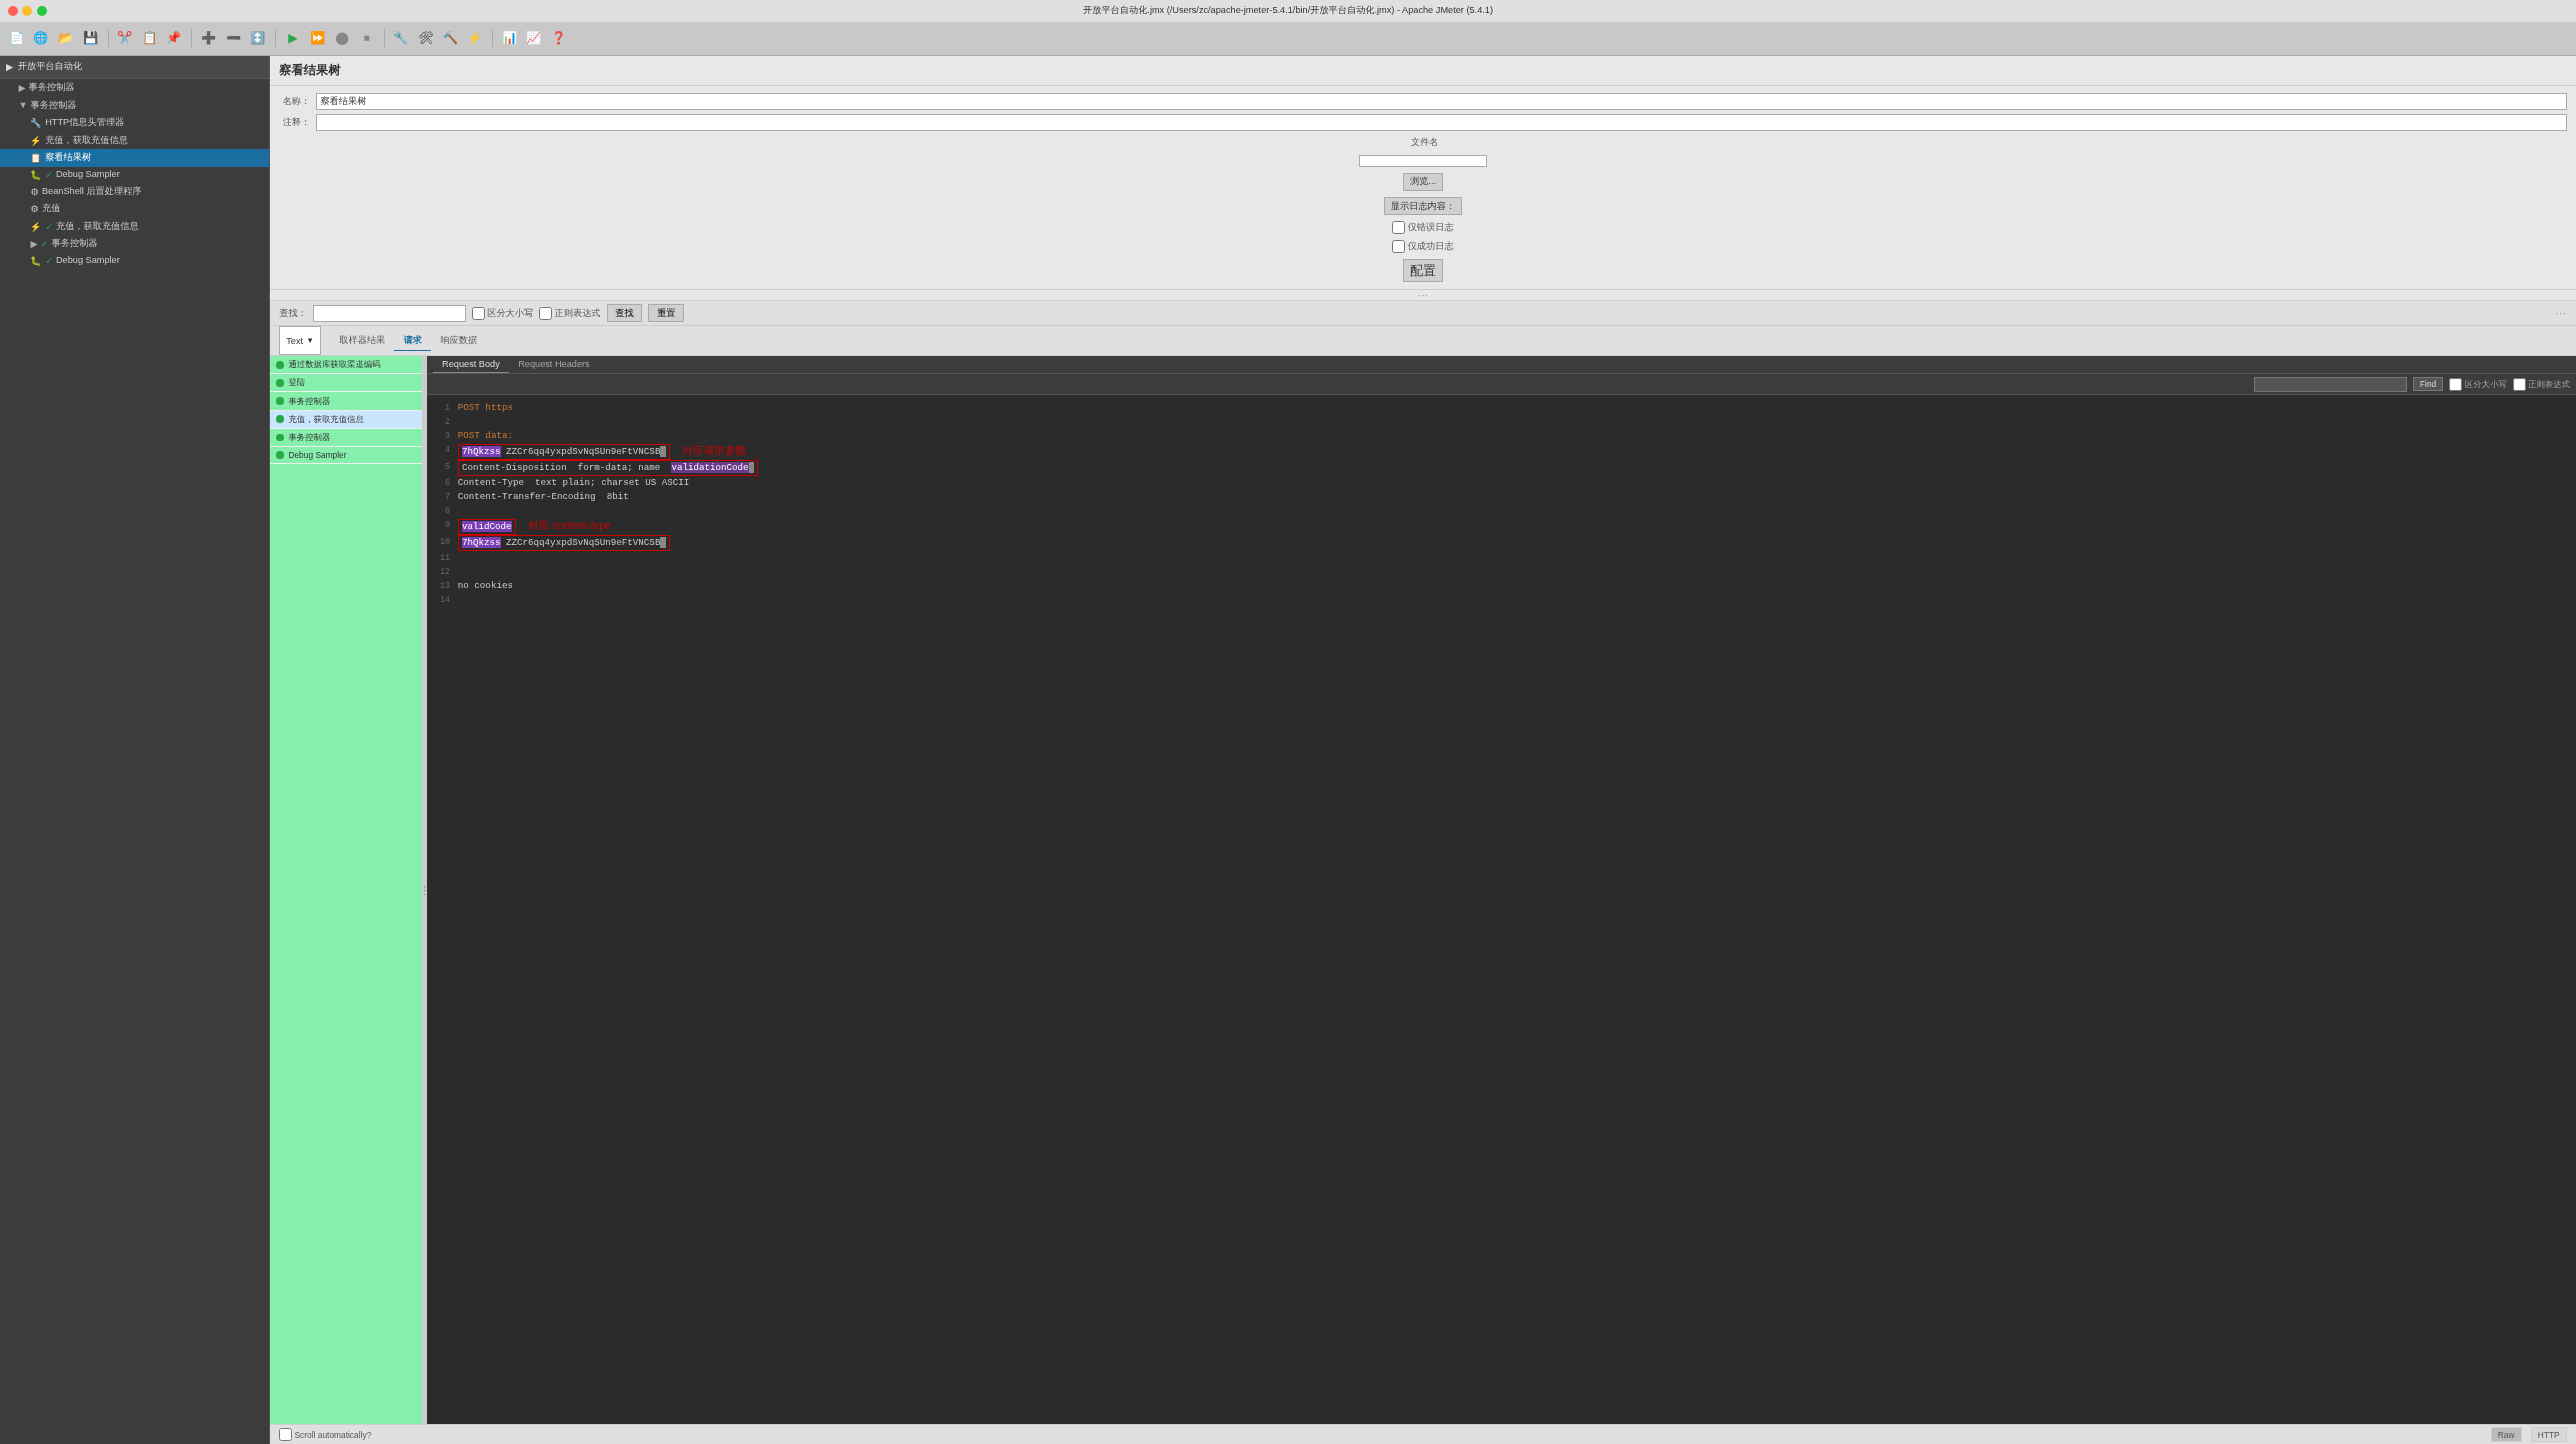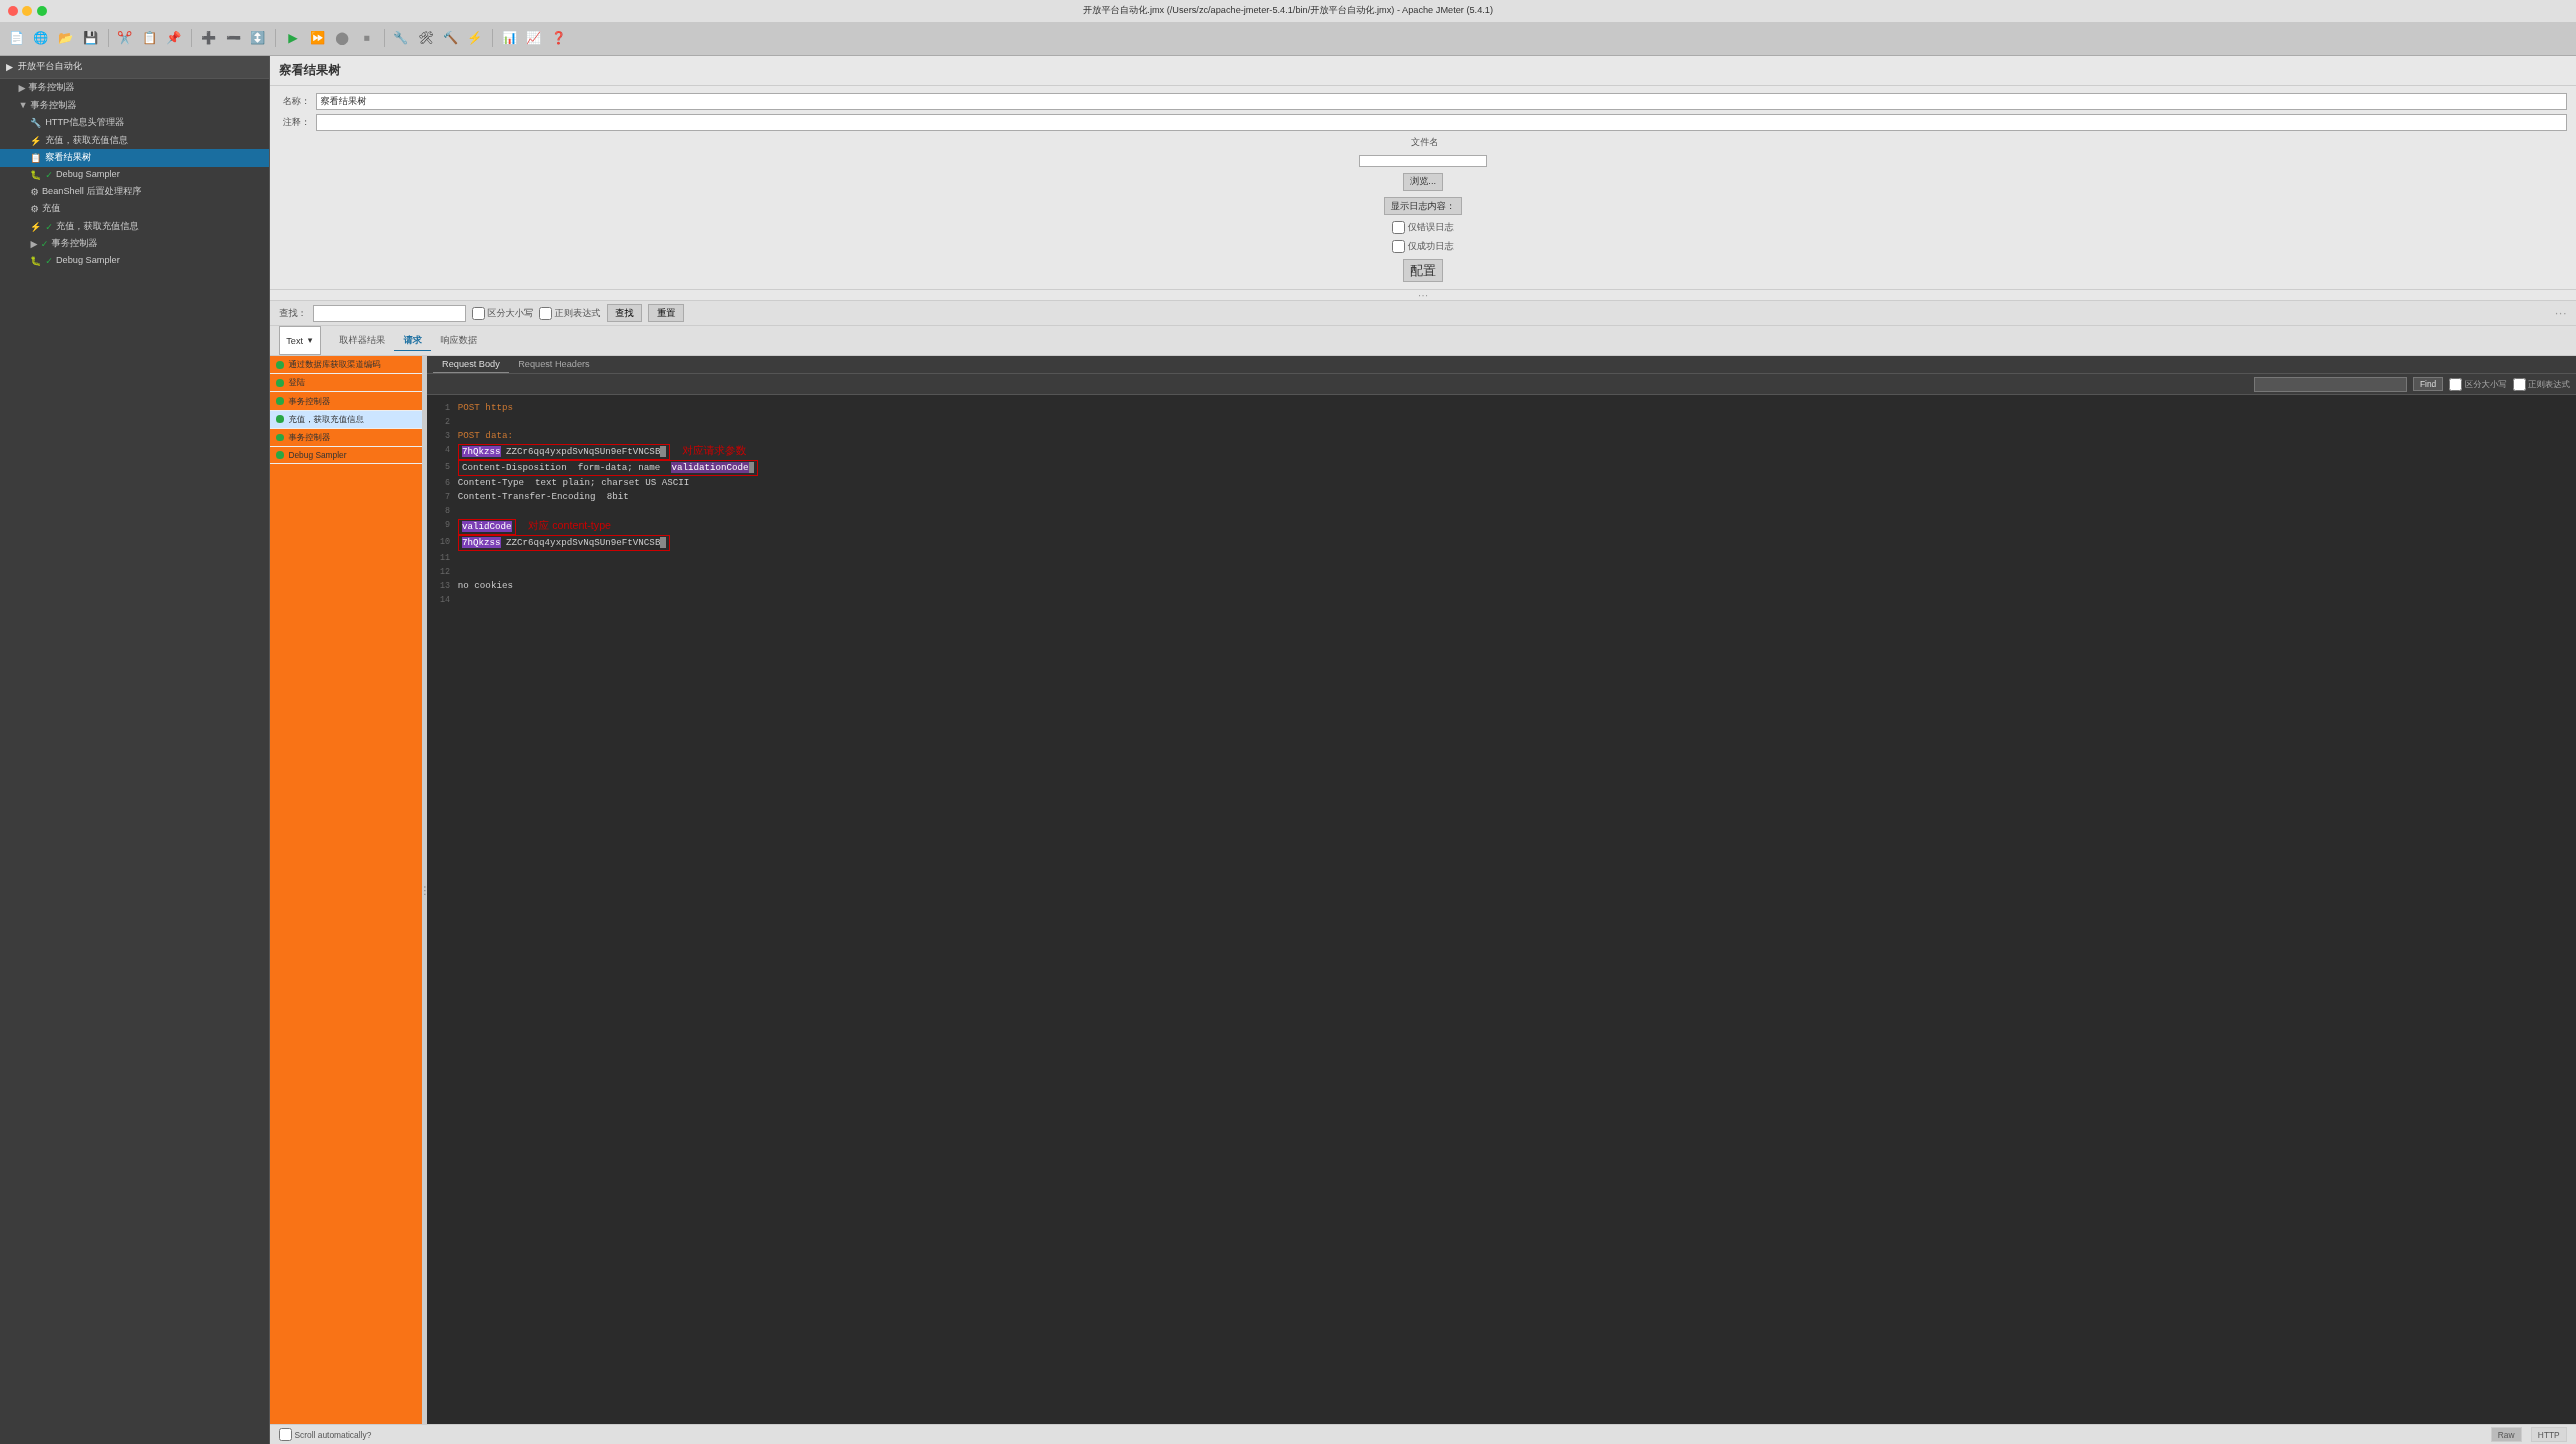--- a/index.html
+++ b/index.html
@@ -166,21 +166,21 @@
       border-bottom: 1.5px solid transparent;
     }
     .result-tab.active { color: #1a6ea0; border-bottom: 1.5px solid #1a6ea0; font-weight: bold; }
 
     
     .split-pane { display: flex; flex: 1; overflow: hidden; }
 
     
     .results-list {
       width: 153px; min-width: 153px;
-      background: #f97316;
+      background: #86efac;
       border-right: 0.8px solid #ccc;
       overflow-y: auto;
       font-size: 9.2px;
     }
     .result-item {
       display: flex; align-items: center; gap: 4.6px;
       padding: 3.1px 6.1px; border-bottom: 0.8px solid #eee;
       cursor: pointer; color: #333;
     }
     .result-dot { width: 7.7px; height: 7.7px; border-radius: 50%; background: #28a745; flex-shrink: 0; }

